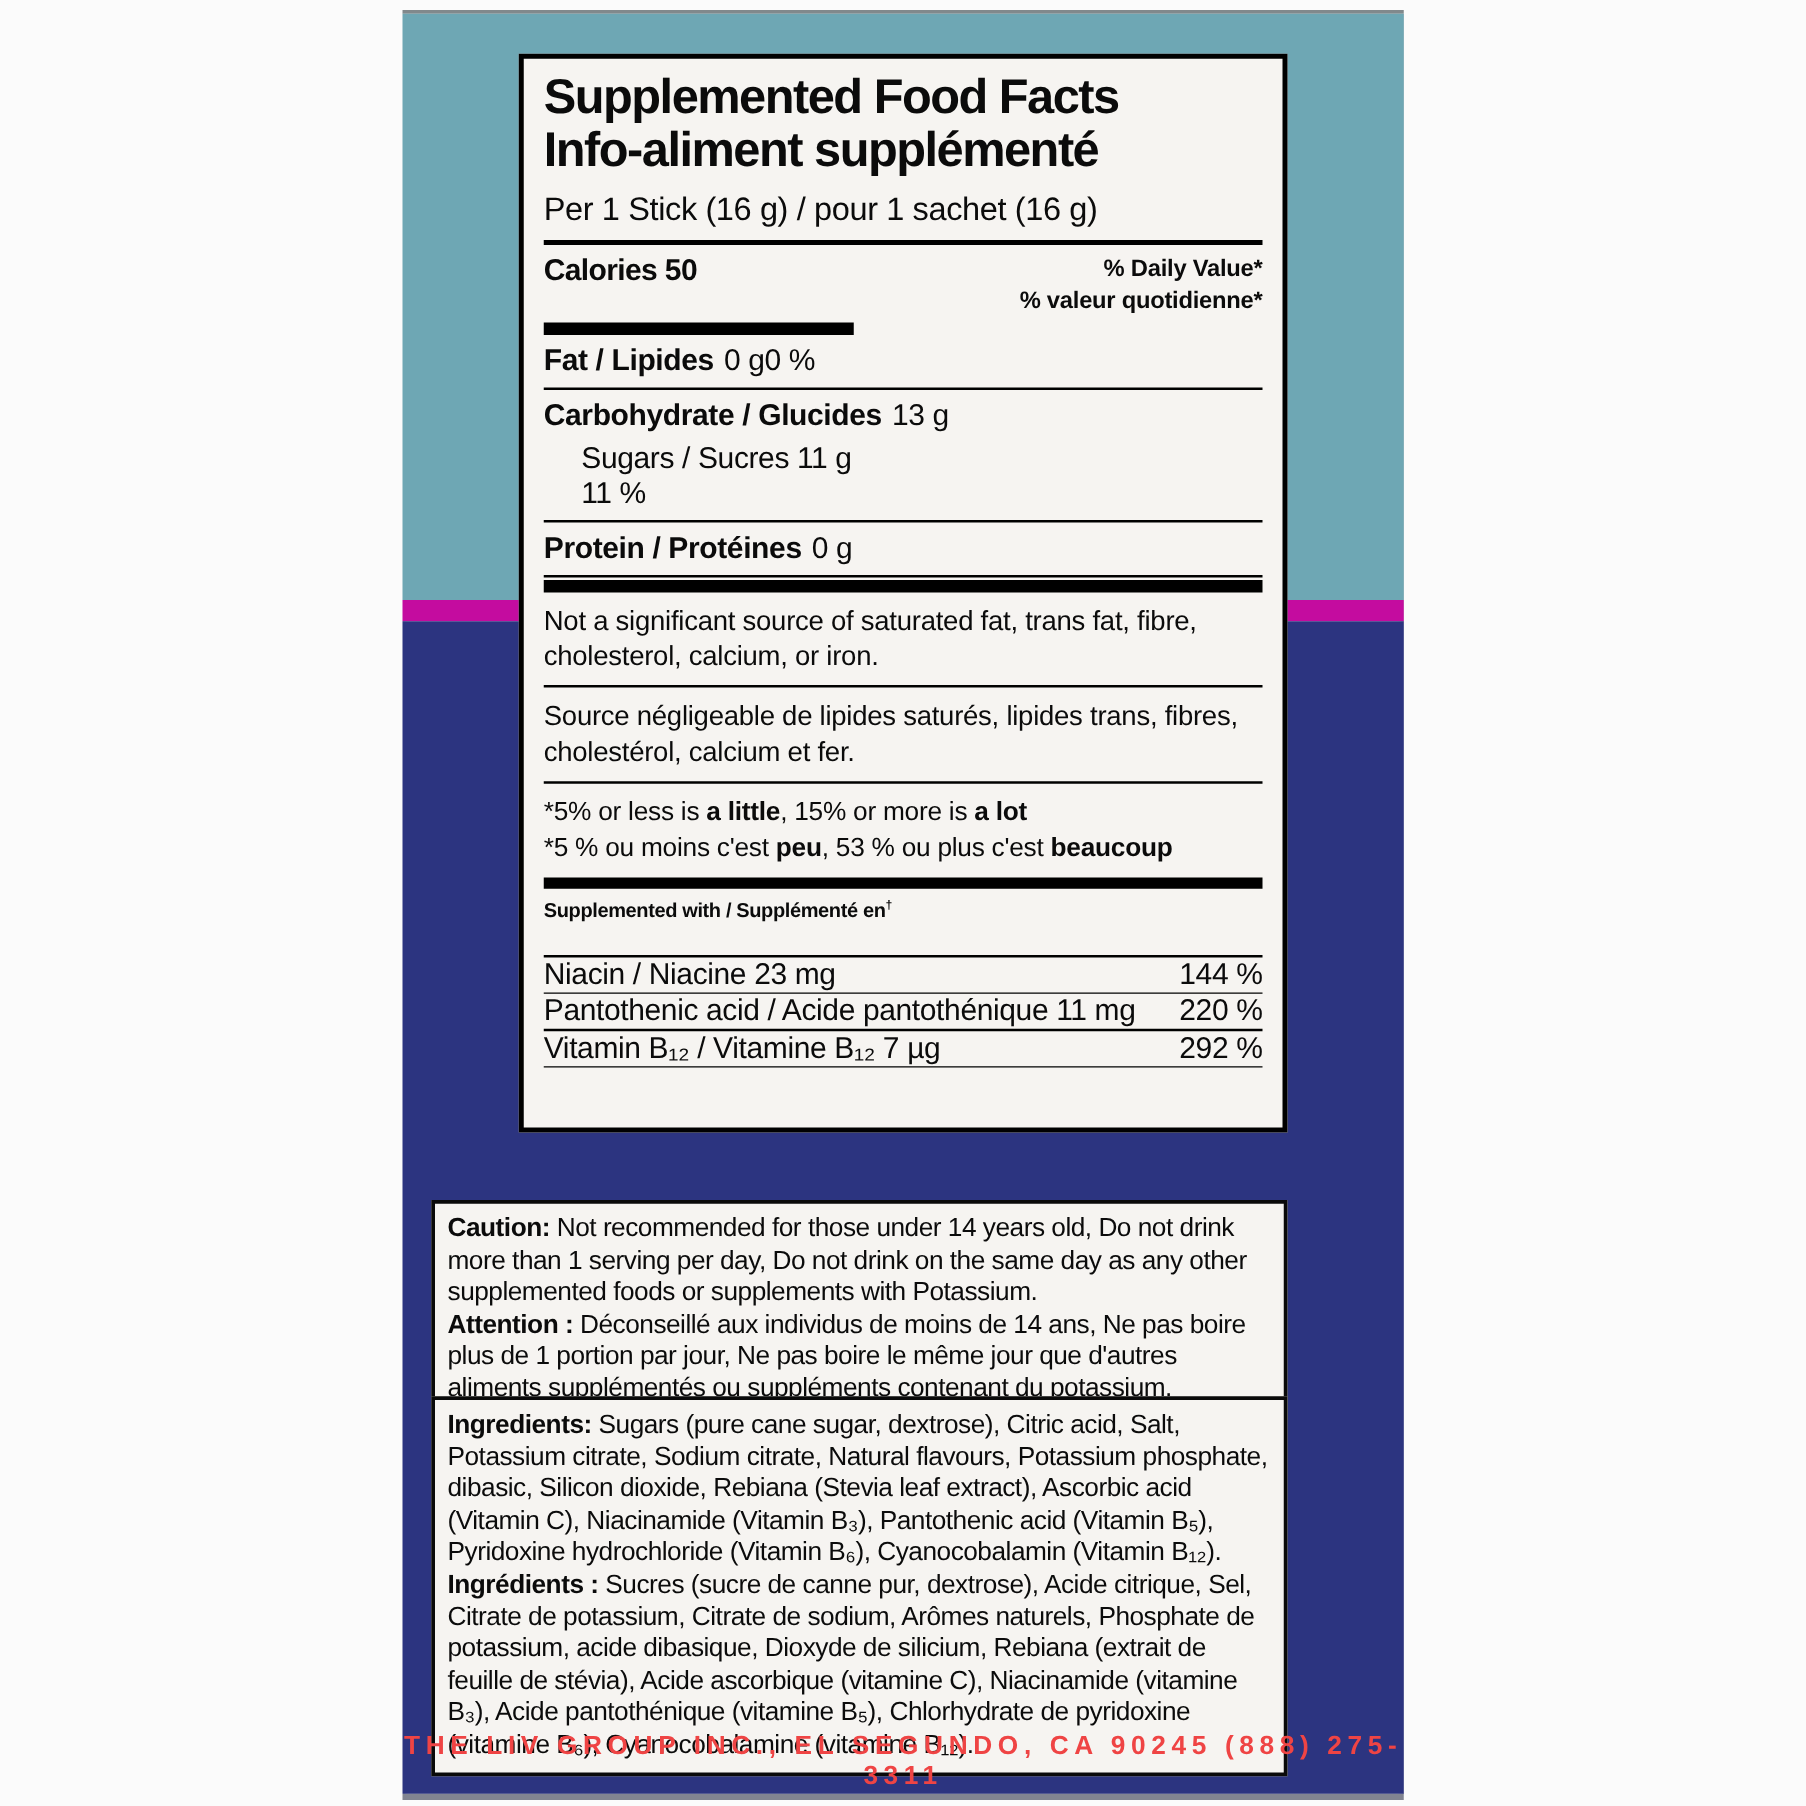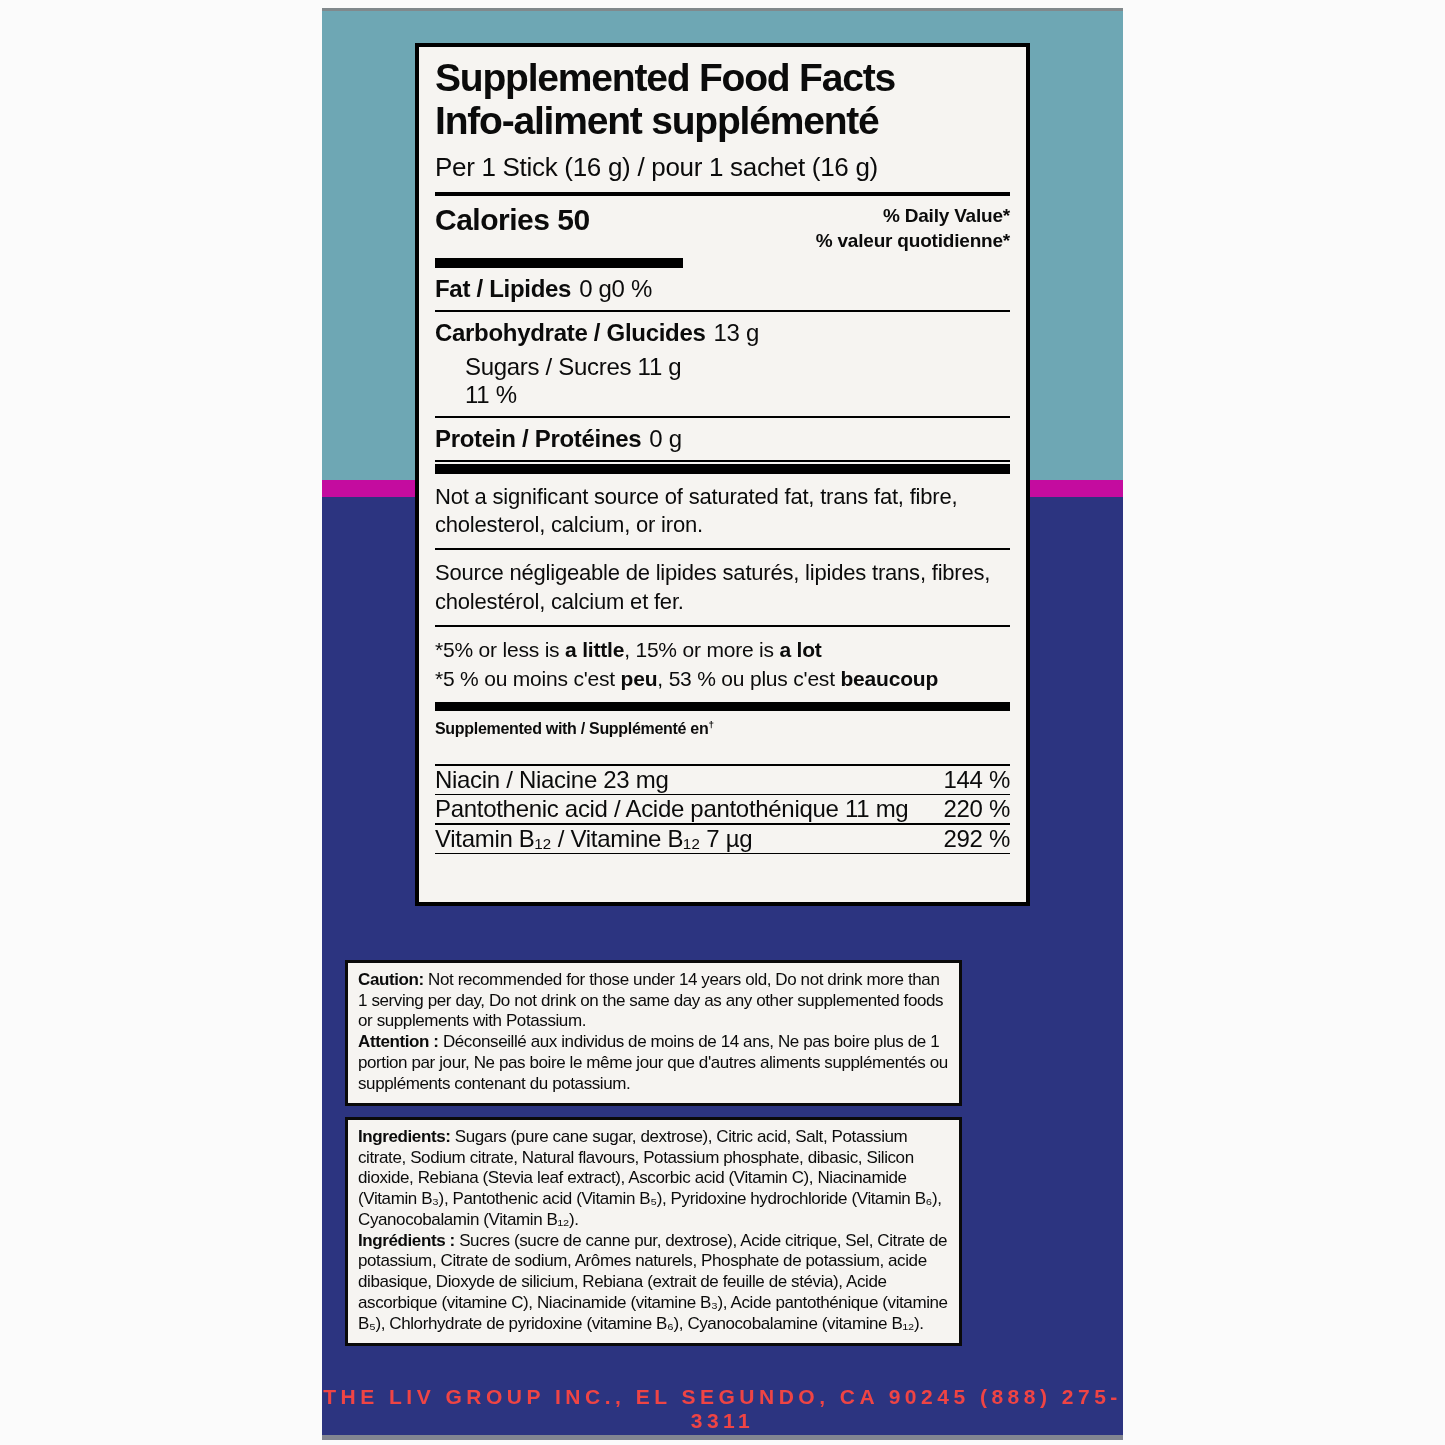--- a/index.html
+++ b/index.html
@@ -13,42 +13,42 @@
   .band-magenta{height:17px;background:var(--magenta);}
   .band-navy{flex:1;background:var(--navy);}
 
   
   .nfl{position:absolute;left:93px;top:32px;width:615px;height:863px;box-sizing:border-box;
        background:var(--label_bg);border:4px solid #000;padding:10px 16px;overflow:hidden;}
   .nfl-title{font-size:39px;font-weight:bold;line-height:1.1;letter-spacing:-1.2px;}
   .nfl-serving{font-size:26px;margin-top:9px;letter-spacing:-0.3px;}
   .rule-serving{border-top:4px solid #000;margin-top:9px;}
   .cal-row{display:flex;justify-content:space-between;align-items:flex-start;margin-top:7px;}
-  .cal{font-size:30px;font-weight:bold;letter-spacing:-0.5px;}
+  .cal{font-size:24px;font-weight:bold;letter-spacing:-0.5px;}
   .dv-head{text-align:right;font-size:19px;font-weight:bold;line-height:1.35;letter-spacing:-0.2px;}
   .cal-bar{width:248px;height:10px;background:#000;margin:4px 0 0;}
   .nrow{display:flex;justify-content:flex-start;align-items:baseline;font-size:24px;padding:7px 0;letter-spacing:-0.3px;}
   .ngroup{padding:7px 0;font-size:24px;letter-spacing:-0.3px;}
   .ngroup .l2{display:flex;justify-content:space-between;padding-left:30px;margin-top:6px;flex-direction:column;}
   .b{font-weight:bold;}
   .amt{margin-left:8px;}
   .dv{white-space:nowrap;}
   .divider{border-top:2px solid #000;}
   .divider-thin{border-top:1.5px solid #000;}
   .bar-thick{height:10px;background:#000;margin-top:2px;}
   .bar-mid{height:9px;background:#000;}
   .para{font-size:22px;line-height:1.28;padding:9px 0;letter-spacing:-0.2px;}
   .fn{font-size:21px;line-height:1.4;padding:8px 0 9px;letter-spacing:-0.2px;}
   .sup-head{font-size:16px;font-weight:bold;padding:8px 0 25px;letter-spacing:-0.3px;}
   .srow{display:flex;justify-content:space-between;align-items:flex-start;font-size:24px;padding:0 0;letter-spacing:-0.3px;}
   .sup{font-size:0.62em;vertical-align:super;}
 
   
-  .wbox{position:absolute;left:23px;width:617px;box-sizing:border-box;background:var(--label_bg);
-        border:3px solid #0a0a0a;padding:7px 10px 9px;font-size:17px;line-height:1.22;letter-spacing:-0.4px;}
+  .wbox{position:absolute;left:23px;width:685px;box-sizing:border-box;background:var(--label_bg);
+        border:3px solid #0a0a0a;padding:7px 10px 9px;font-size:21px;line-height:1.22;letter-spacing:-0.4px;}
   .cbox{top:949px;}
   .ibox{top:1106px;}
   .wbox p{margin:0;}
 
   .pkg-footer{position:absolute;left:0;right:0;top:1374px;text-align:center;color:#ef4444;
               font-size:21px;font-weight:bold;letter-spacing:4.5px;}
 </style>
 </head>
 <body>
 

